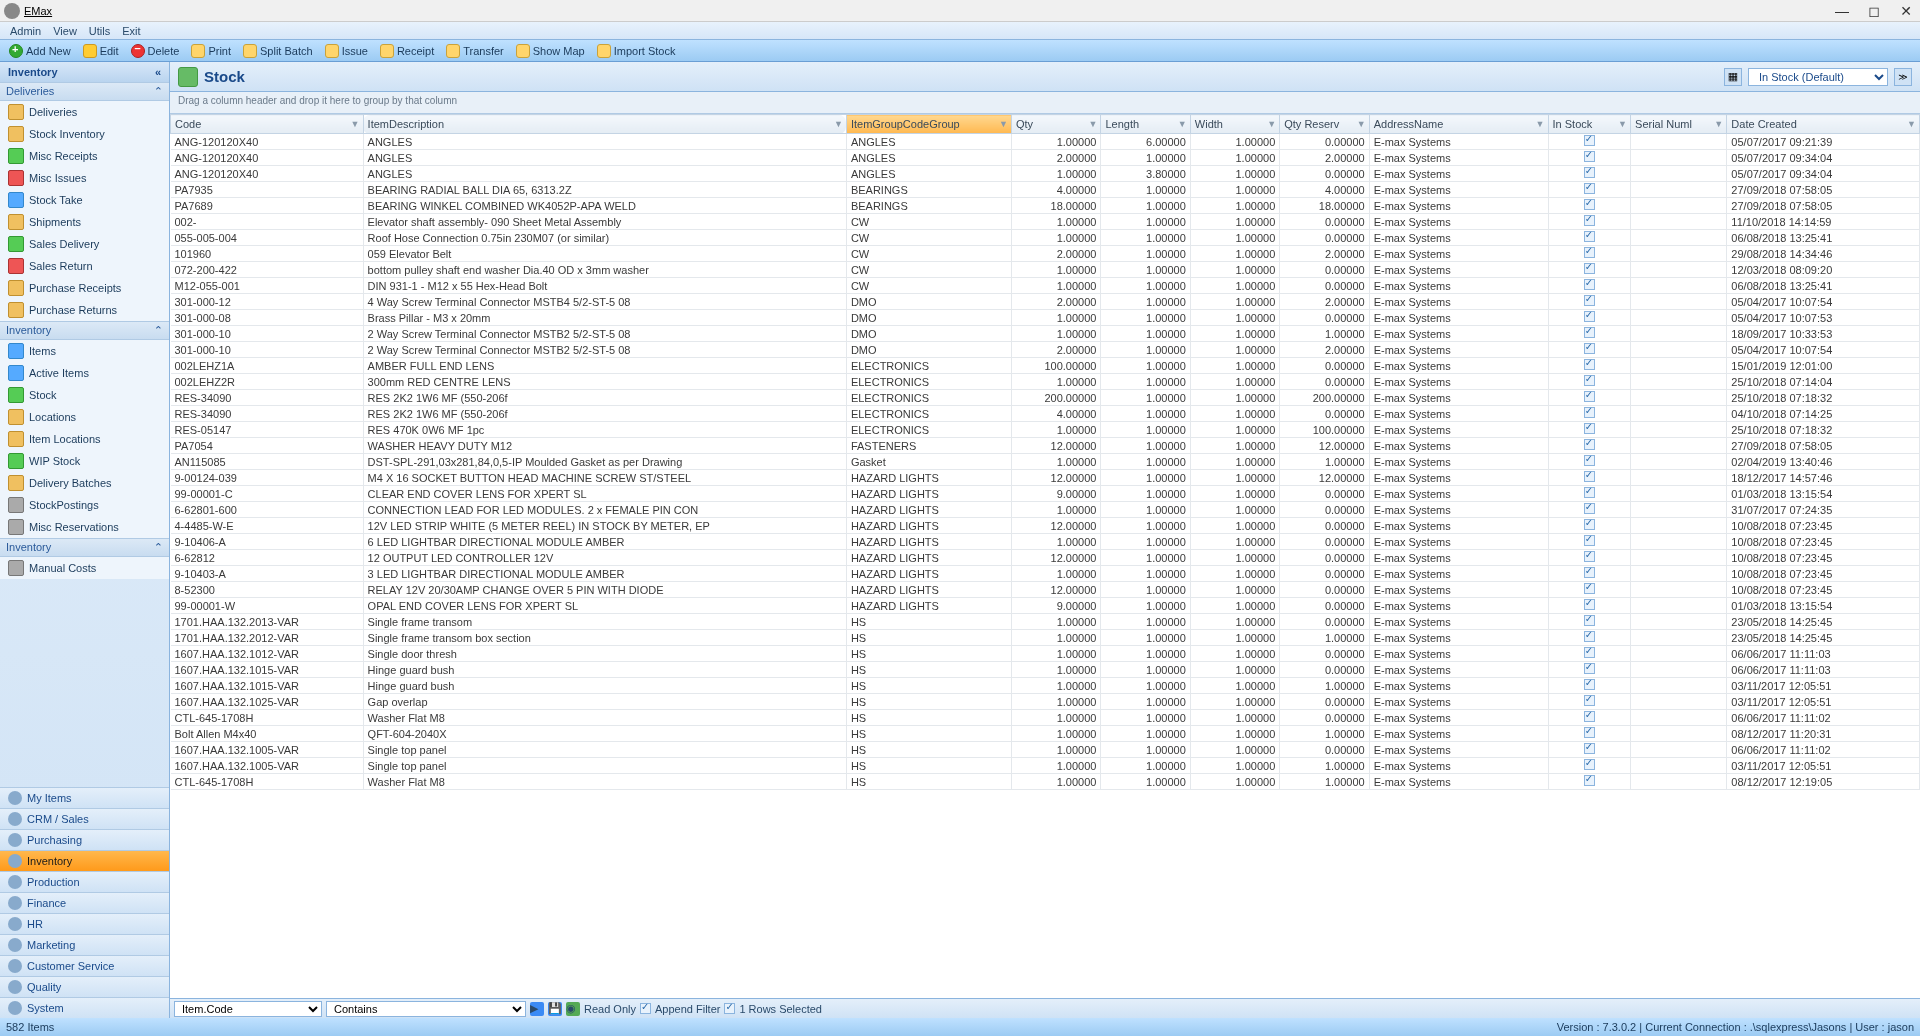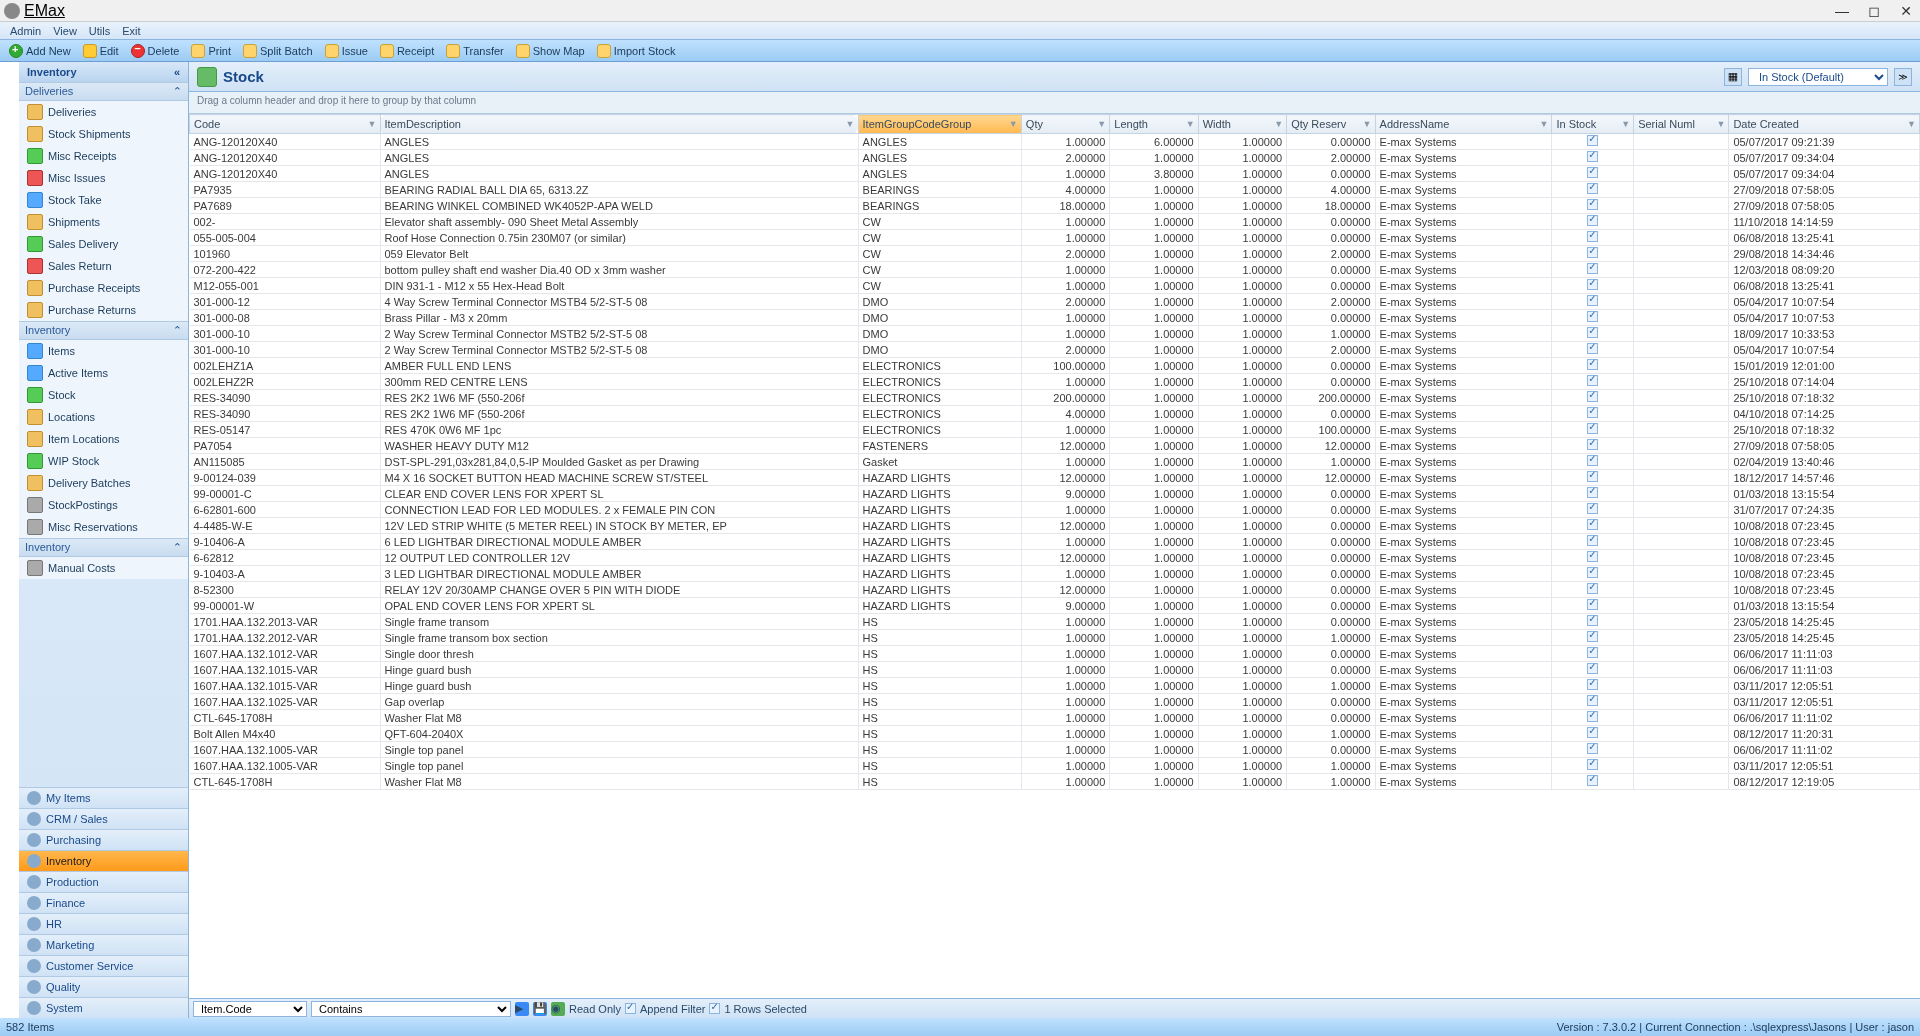--- a/index.html
+++ b/index.html
@@ -1,33 +1,33 @@
 <!DOCTYPE html>
 <html><head>
 <meta charset="utf-8">
 <style>
 *{box-sizing:border-box;margin:0;padding:0;font-family:"Segoe UI",Tahoma,sans-serif;font-size:11px;}
 body{background:#fff;overflow:hidden;}
 .titlebar{height:22px;background:#f0f0f0;display:flex;align-items:center;padding:0 4px;border-bottom:1px solid #ccc;}
 .titlebar .app-icon{width:16px;height:16px;background:#888;border-radius:50%;margin-right:4px;}
-.titlebar .title{flex:1;font-size:16px;text-decoration:underline;}
+.titlebar .title{flex:1;font-size:11px;text-decoration:underline;}
 .titlebar .win-btns{display:flex;gap:12px;}
 .titlebar .win-btn{width:20px;text-align:center;font-size:14px;color:#333;cursor:pointer;}
 .menubar{height:18px;background:linear-gradient(#e8f2fc,#d6e6f8);display:flex;align-items:center;padding:0 4px;border-bottom:1px solid #8bb4de;font-size:11px;color:#2a4a6a;}
 .menubar span{padding:0 6px;cursor:pointer;}
 .toolbar{height:22px;background:linear-gradient(#bfe1ff,#9ccbf3);display:flex;align-items:center;padding:0 4px;border-bottom:1px solid #6a9ed4;gap:2px;}
 .tb-btn{display:flex;align-items:center;gap:3px;padding:1px 5px;cursor:pointer;color:#1a3a5a;}
 .tb-icon{width:14px;height:14px;display:inline-block;border-radius:3px;}
 .icon-add{background:#3a3;border:1px solid #282;position:relative;border-radius:50%;}
 .icon-add::after{content:"+";color:#fff;position:absolute;top:-2px;left:2px;font-weight:bold;}
 .icon-edit{background:#fc3;border:1px solid #c92;}
 .icon-delete{background:#e33;border:1px solid #a22;border-radius:50%;position:relative;}
 .icon-delete::after{content:"–";color:#fff;position:absolute;top:-3px;left:3px;font-weight:bold;}
 .icon-generic{background:#ffd56b;border:1px solid #c9a23a;}
-.layout{display:flex;height:calc(100vh - 80px);padding-left:19px;}
+.layout{display:flex;height:calc(100vh - 80px);}
 .sidebar{width:170px;background:linear-gradient(#e4effa,#cfe2f5);border-right:1px solid #8bb4de;display:flex;flex-direction:column;overflow:hidden;}
 .side-hdr{background:linear-gradient(#d7e7f8,#b9d4ef);padding:4px 8px;font-weight:bold;font-size:13px;color:#1a4a8a;display:flex;justify-content:space-between;align-items:center;}
 .side-sect-hdr{background:linear-gradient(#dce9f6,#c8dcf0);padding:2px 6px;font-size:11px;color:#2a5a9a;border-top:1px solid #b0cae4;border-bottom:1px solid #b0cae4;display:flex;justify-content:space-between;}
 .side-items{background:#eef5fc;}
 .side-item{display:flex;align-items:center;gap:5px;padding:3px 8px;cursor:pointer;color:#1a3a5a;}
 .side-icon{width:16px;height:16px;display:inline-block;border-radius:2px;}
 .si-box{background:#f0c060;border:1px solid #c09030;}
 .si-green{background:#5c5;border:1px solid #393;border-radius:2px;}
 .si-red{background:#e55;border:1px solid #a33;border-radius:2px;}
 .si-blue{background:#5af;border:1px solid #38c;}
@@ -140,21 +140,21 @@
           <span>Deliveries</span>
           <span>⌃</span>
         </div>
         <div class="side-items">
           <div class="side-item">
             <span class="side-icon si-box"></span>
             <span>Deliveries</span>
           </div>
           <div class="side-item">
             <span class="side-icon si-box"></span>
-            <span>Stock Shipments</span>
+            <span>Stock Inventory</span>
           </div>
           <div class="side-item">
             <span class="side-icon si-green"></span>
             <span>Misc Receipts</span>
           </div>
           <div class="side-item">
             <span class="side-icon si-red"></span>
             <span>Misc Issues</span>
           </div>
           <div class="side-item">
@@ -841,21 +841,21 @@
               <td class="col-num" style="text-align: right;">1.00000</td>
               <td class="col-addr">E-max Systems</td>
               <td class="col-instock"><span class="chk on"></span></td>
               <td class="col-serial"></td>
               <td class="col-date">08/12/2017 12:19:05</td>
             </tr>
           </tbody>
       </table>
     </div>
     <div class="filterbar">
-      <select style="width:114px"><option>Item.Code</option></select>
+      <select style="width:148px"><option>Item.Code</option></select>
       <select style="width:200px"><option>Contains</option></select>
       <span class="fb-icon" style="background:#3a8af5">▶</span>
       <span class="fb-icon" style="background:#3a8af5">💾</span>
       <span class="fb-icon" style="background:#5a5">◉</span>
       <span>Read Only</span>
       <span class="chk on"></span>
       <span>Append Filter</span>
       <span class="chk on"></span>
       <span>1 Rows Selected</span>
     </div>

